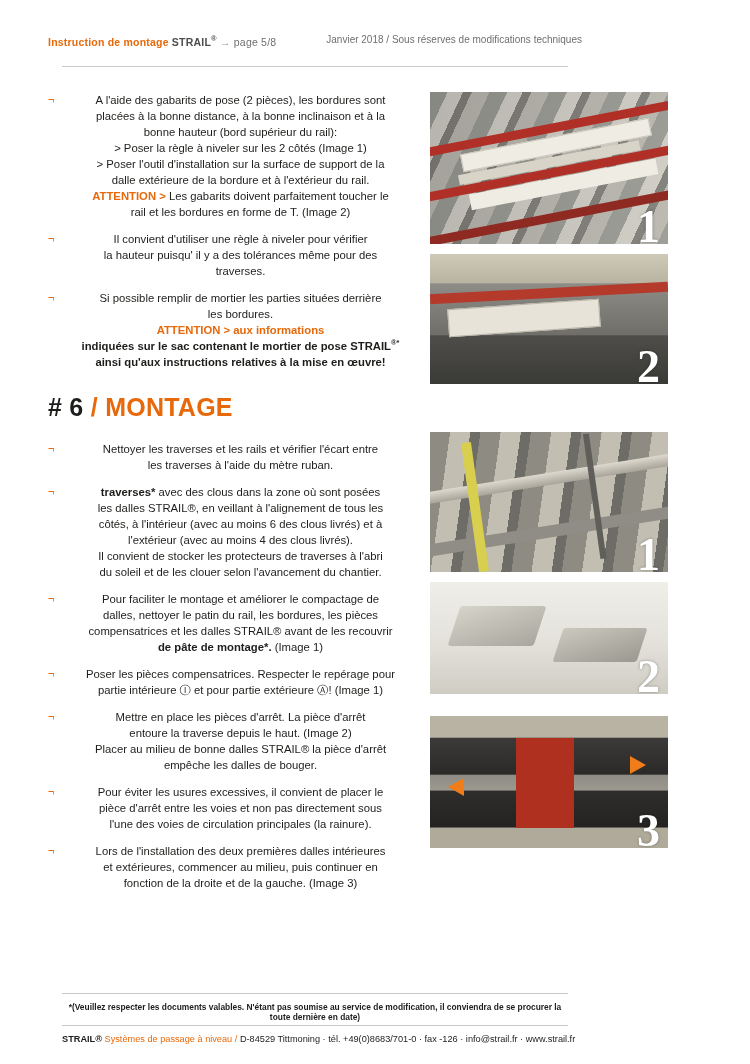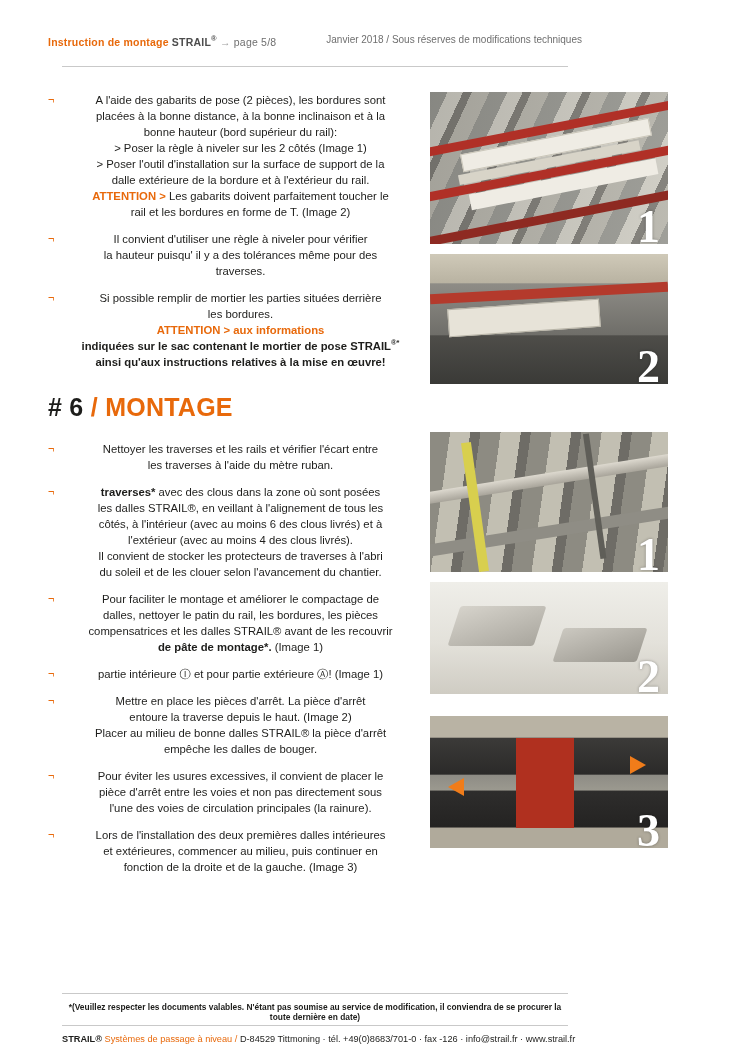--- a/index.html
+++ b/index.html
@@ -415,20 +415,21 @@
           <div>Pour faciliter le montage et améliorer le compactage de</div>
           <div>dalles, nettoyer le patin du rail, les bordures, les pièces</div>
           <div>compensatrices et les dalles STRAIL® avant de les recouvrir</div>
           <div><span class="b">de pâte de montage*.</span><span> (Image 1)</span></div>
         </div>
       </div>
 
       <div class="bullet">
         <div class="mark">¬</div>
         <div class="btxt">
+          <div>Poser les pièces compensatrices. Respecter le repérage pour</div>
           <div>partie intérieure Ⓘ et pour partie extérieure Ⓐ! (Image 1)</div>
         </div>
       </div>
 
       <div class="bullet">
         <div class="mark">¬</div>
         <div class="btxt">
           <div>Mettre en place les pièces d'arrêt. La pièce d'arrêt</div>
           <div>entoure la traverse depuis le haut. (Image 2)</div>
           <div>Placer au milieu de bonne dalles STRAIL® la pièce d'arrêt</div>

